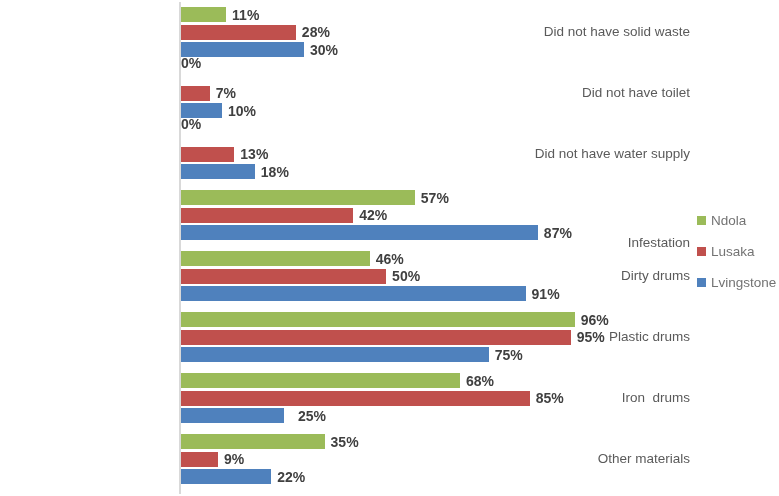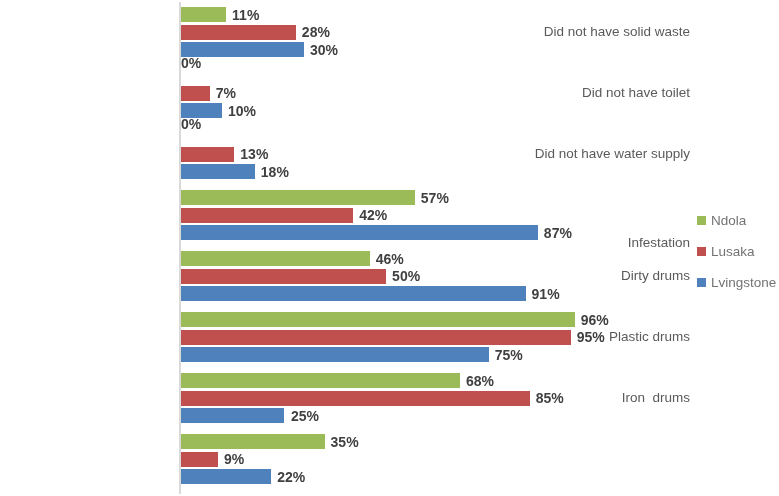--- a/index.html
+++ b/index.html
@@ -203,24 +203,25 @@
           <div class="bar-row" style="top: 0px; width: 278.936px;">
             <div class="bar bar-ndola" style="width: 278.936px; background: rgb(155, 187, 89);"></div>
             <div class="bar-value" style="left: 284.936px;">68%</div>
           </div>
           <div class="bar-row" style="top: 17.5px; width: 294px;">
             <div class="bar bar-lusaka" style="width: 348.67px; background: rgb(192, 80, 77);"></div>
             <div class="bar-value" style="left: 354.67px;">85%</div>
           </div>
           <div class="bar-row" style="top: 35px; width: 102.55px;">
             <div class="bar bar-lvingstone" style="width: 102.55px; background: rgb(79, 129, 189);"></div>
-            <div class="bar-value" style="left: 110px;">25%</div>
+            <div class="bar-value" style="left: 117px;">25%</div>
           </div>
         </div>
         <div class="cat-group" style="top: 434px; height: 50px;">
+          <div class="cat-label" style="top: 18px;">Other materials</div>
           <div class="bar-row" style="top: 0px; width: 143.57px;">
             <div class="bar bar-ndola" style="width: 143.57px; background: rgb(155, 187, 89);"></div>
             <div class="bar-value" style="left: 149.57px;">35%</div>
           </div>
           <div class="bar-row" style="top: 17.5px; width: 36.918px;">
             <div class="bar bar-lusaka" style="width: 36.918px; background: rgb(192, 80, 77);"></div>
             <div class="bar-value" style="left: 42.918px;">9%</div>
           </div>
           <div class="bar-row" style="top: 35px; width: 90.244px;">
             <div class="bar bar-lvingstone" style="width: 90.244px; background: rgb(79, 129, 189);"></div>

